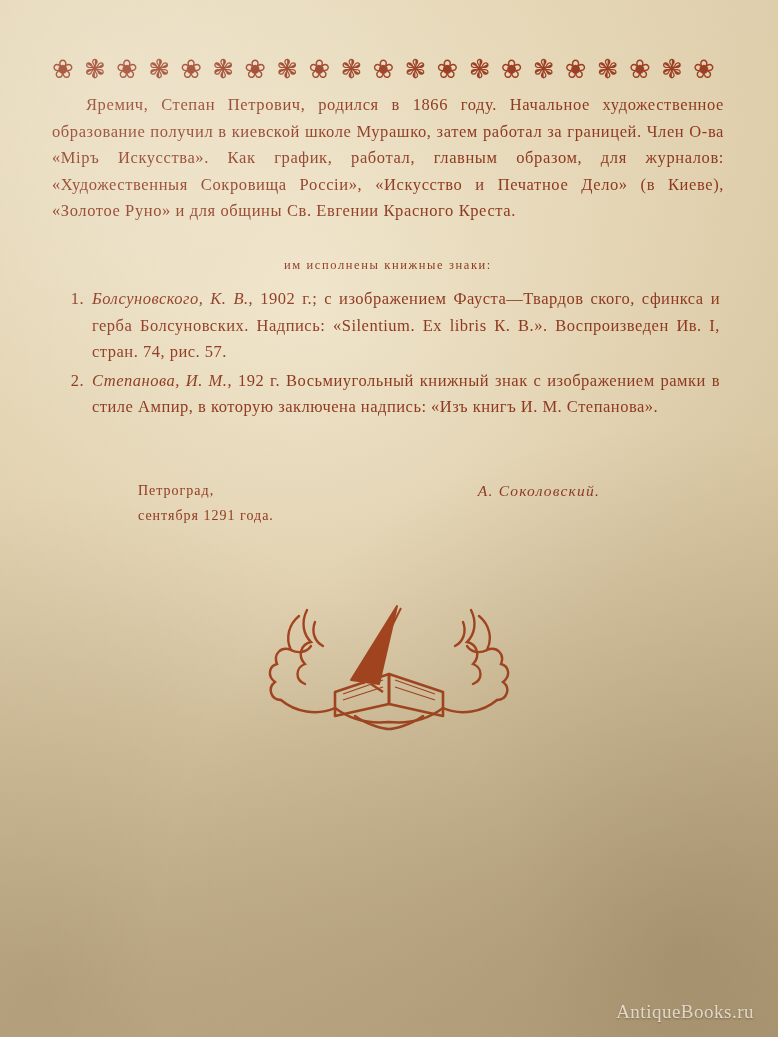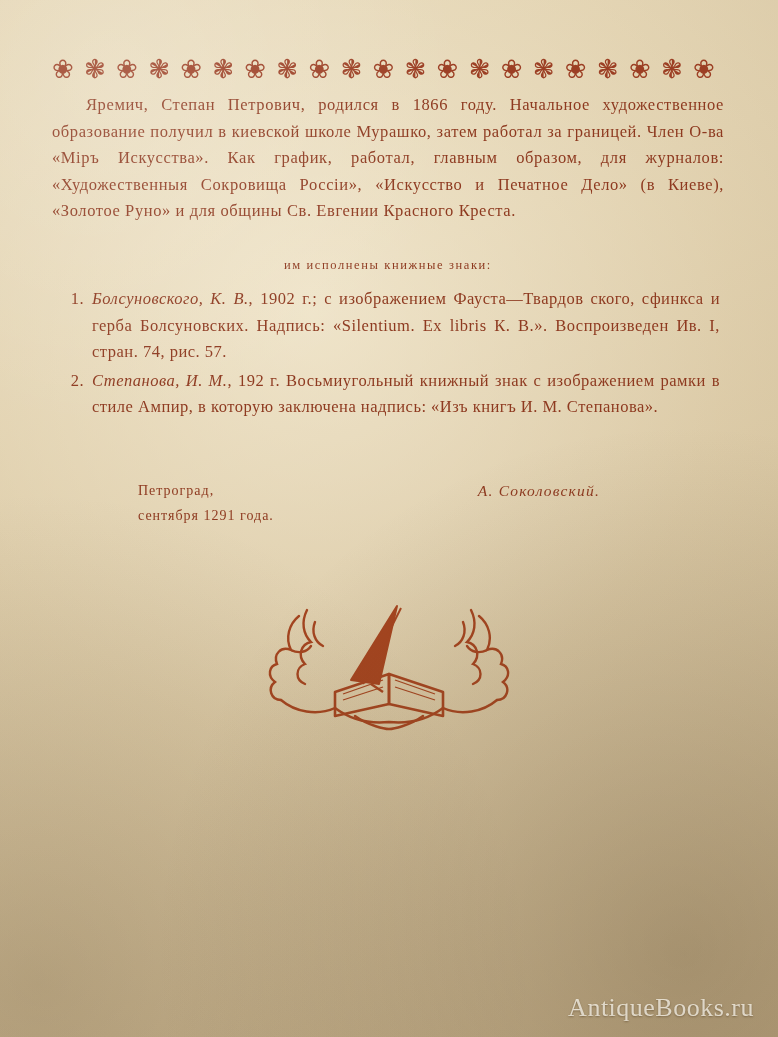--- a/index.html
+++ b/index.html
@@ -153,21 +153,21 @@
     display: block;
     width: 276px;
     height: 150px;
   }
 
   .watermark {
     position: absolute;
     right: 24px;
     bottom: 14px;
     color: rgba(255,252,244,0.72);
-    font-size: 26px;
+    font-size: 19px;
     letter-spacing: 0.5px;
     font-family: "Liberation Serif", serif;
     text-shadow: 0 1px 2px rgba(70,50,25,0.45);
     white-space: nowrap;
   }
 </style>
 </head>
 <body>
 
 <div id="page">

